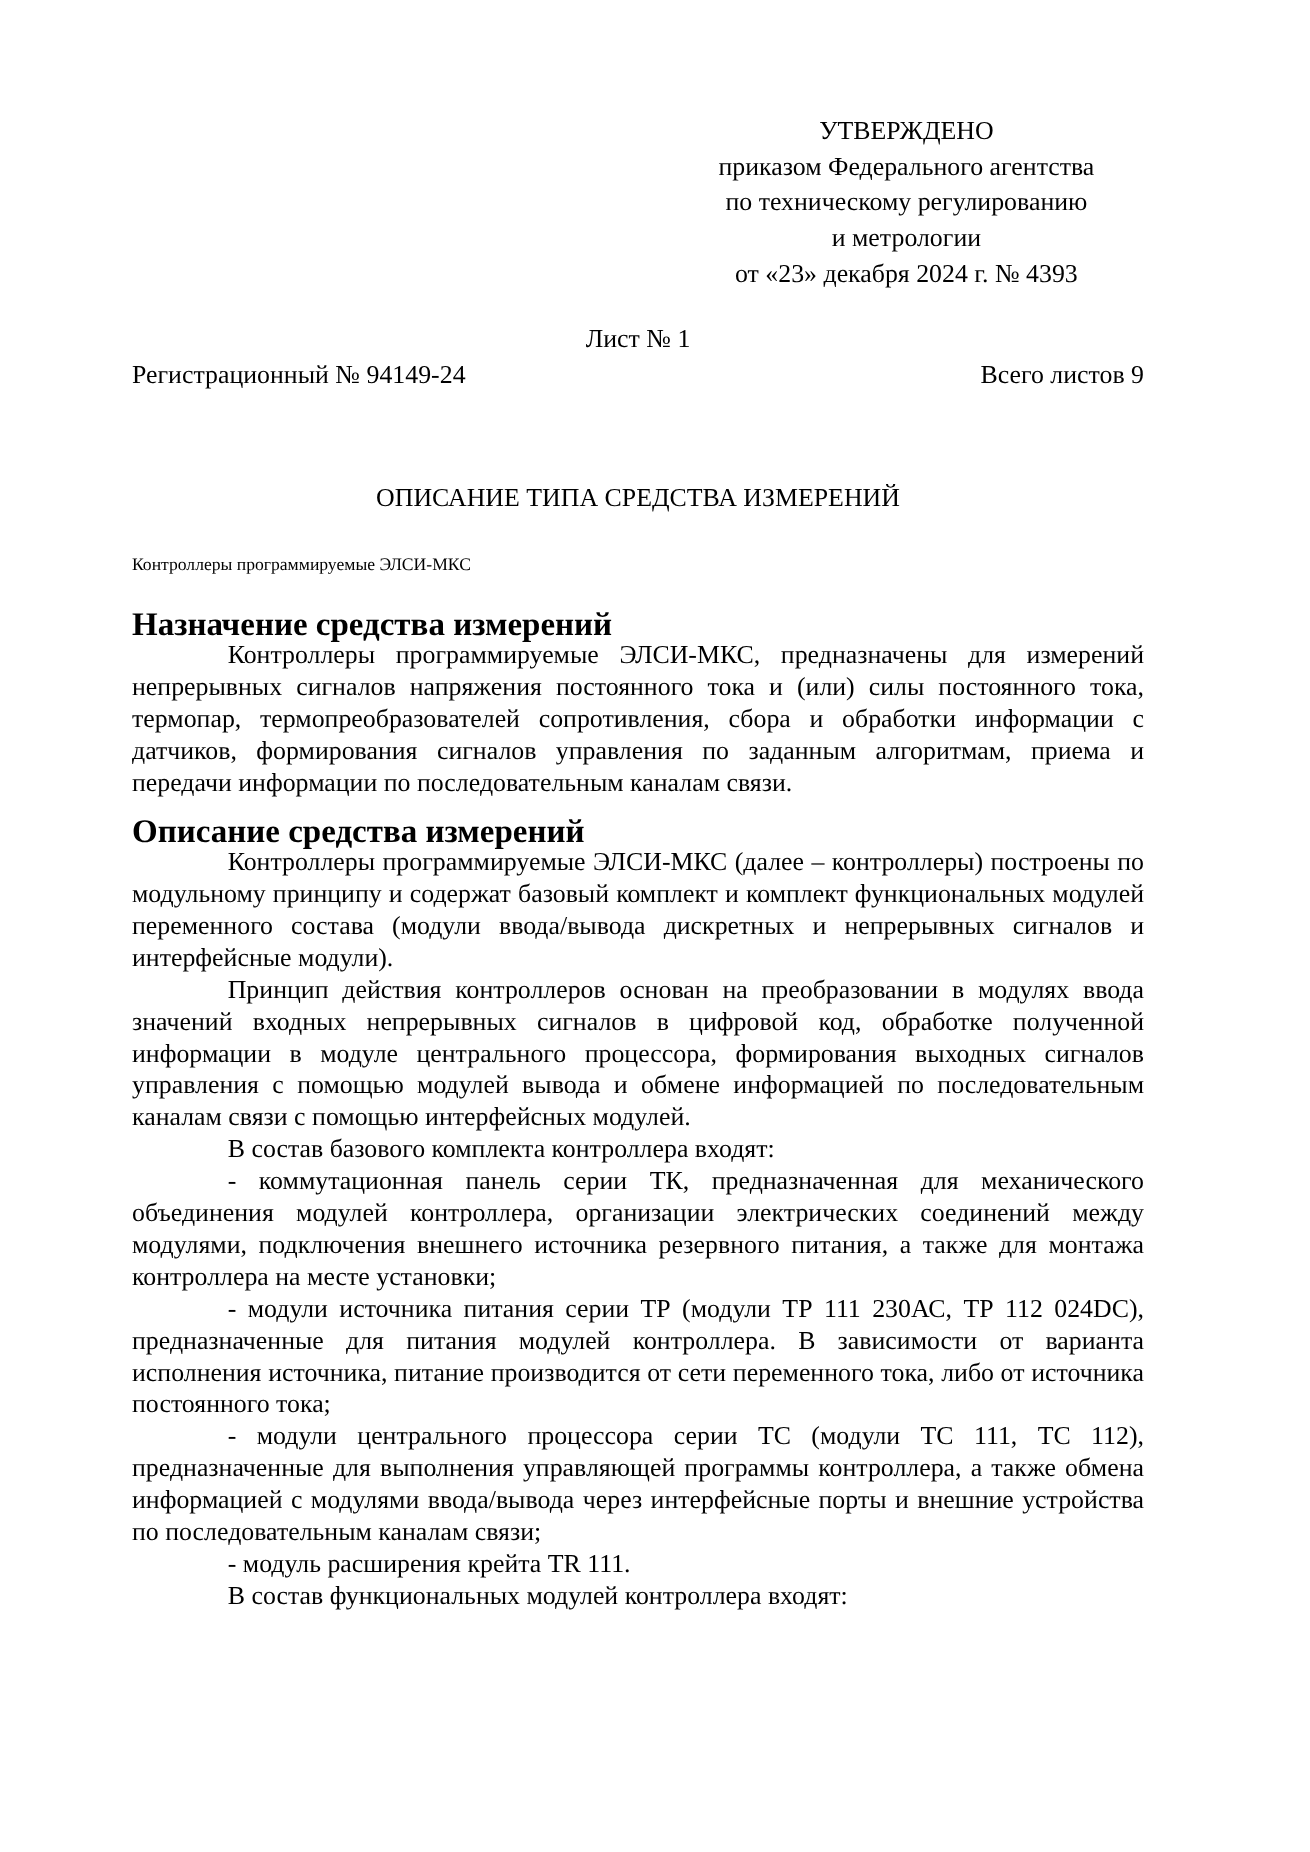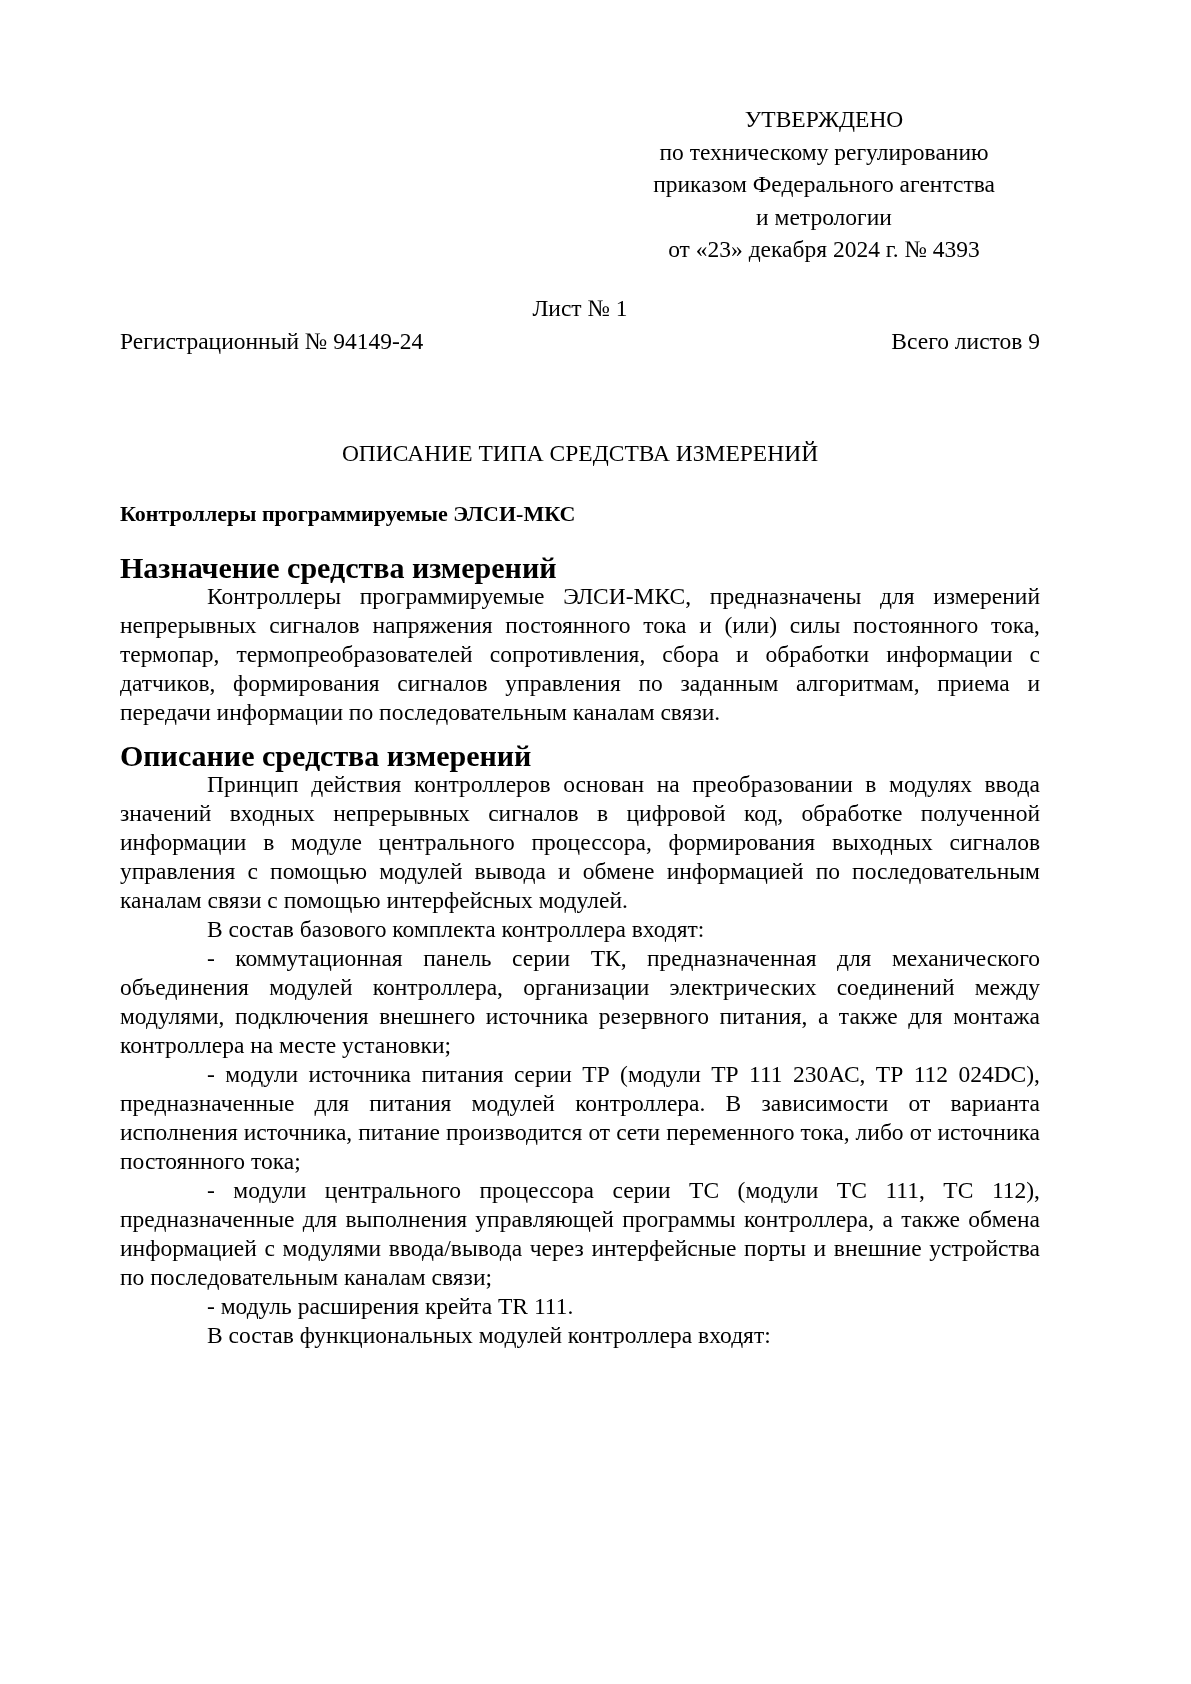--- a/index.html
+++ b/index.html
@@ -34,22 +34,22 @@
   }
   .doc-title {
     margin: 83px 0 0 0;
     text-align: center;
     font-weight: normal;
     font-size: 23.5px;
     line-height: 29px;
   }
   .instrument {
     margin: 31px 0 0 0;
-    font-weight: bold;
-    font-size: 22px;
+    font-weight: normal;
+    font-size: 16px;
     line-height: 29px;
   }
   .section-heading {
     margin: 25px 0 0 0;
     font-weight: bold;
     font-size: 30px;
     line-height: 29px;
   }
   .section-heading.second { margin-top: 14px; }
   p.para {
@@ -59,22 +59,22 @@
     hyphens: none;
   }
 </style>
 </head>
 <body>
 
 <div class="page">
 
   <div class="approval">
     <div>УТВЕРЖДЕНО</div>
+    <div>приказом Федерального агентства</div>
     <div>по техническому регулированию</div>
-    <div>приказом Федерального агентства</div>
     <div>и метрологии</div>
     <div>от «23» декабря 2024 г. № 4393</div>
   </div>
 
   <div class="content">
 
     <div class="sheet-line">Лист № 1</div>
 
     <div class="reg-line">
       <span>Регистрационный № 94149-24</span>
@@ -82,20 +82,21 @@
     </div>
 
     <div class="doc-title">ОПИСАНИЕ ТИПА СРЕДСТВА ИЗМЕРЕНИЙ</div>
 
     <div class="instrument">Контроллеры программируемые ЭЛСИ-МКС</div>
 
     <div class="section-heading">Назначение средства измерений</div>
     <p class="para">Контроллеры программируемые ЭЛСИ-МКС, предназначены для измерений непрерывных сигналов напряжения постоянного тока и (или) силы постоянного тока, термопар, термопреобразователей сопротивления, сбора и обработки информации с датчиков, формирования сигналов управления по заданным алгоритмам, приема и передачи информации по последовательным каналам связи.</p>
 
     <div class="section-heading second">Описание средства измерений</div>
+    <p class="para">Контроллеры программируемые ЭЛСИ-МКС (далее – контроллеры) построены по модульному принципу и содержат базовый комплект и комплект функциональных модулей переменного состава (модули ввода/вывода дискретных и непрерывных сигналов и интерфейсные модули).</p>
     <p class="para">Принцип действия контроллеров основан на преобразовании в модулях ввода значений входных непрерывных сигналов в цифровой код, обработке полученной информации в модуле центрального процессора, формирования выходных сигналов управления с помощью модулей вывода и обмене информацией по последовательным каналам связи с помощью интерфейсных модулей.</p>
     <p class="para">В состав базового комплекта контроллера входят:</p>
     <p class="para">- коммутационная панель серии ТК, предназначенная для механического объединения модулей контроллера, организации электрических соединений между модулями, подключения внешнего источника резервного питания, а также для монтажа контроллера на месте установки;</p>
     <p class="para">- модули источника питания серии ТР (модули ТР 111 230АС, ТР 112 024DC), предназначенные для питания модулей контроллера. В зависимости от варианта исполнения источника, питание производится от сети переменного тока, либо от источника постоянного тока;</p>
     <p class="para">- модули центрального процессора серии ТС (модули ТС 111, ТС 112), предназначенные для выполнения управляющей программы контроллера, а также обмена информацией с модулями ввода/вывода через интерфейсные порты и внешние устройства по последовательным каналам связи;</p>
     <p class="para">- модуль расширения крейта TR 111.</p>
     <p class="para">В состав функциональных модулей контроллера входят:</p>
 
   </div>
 </div>

